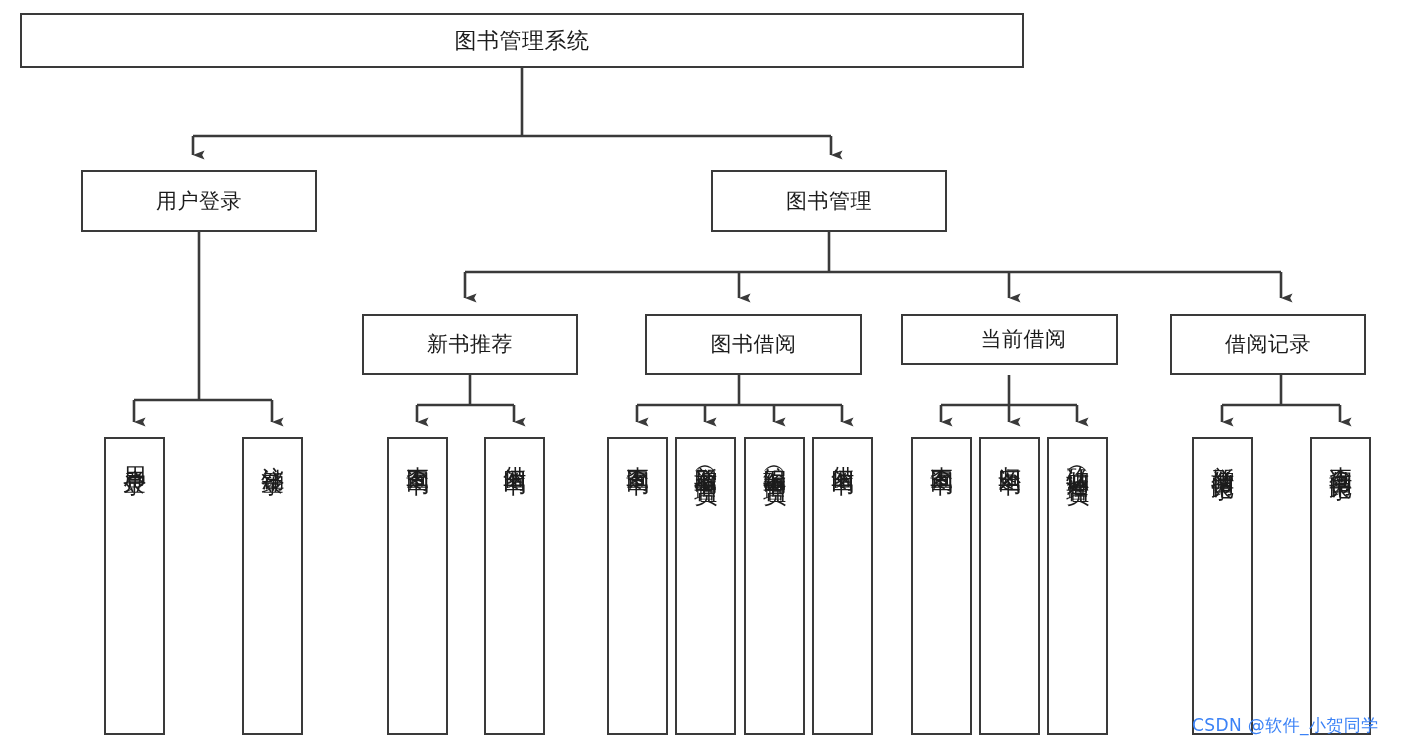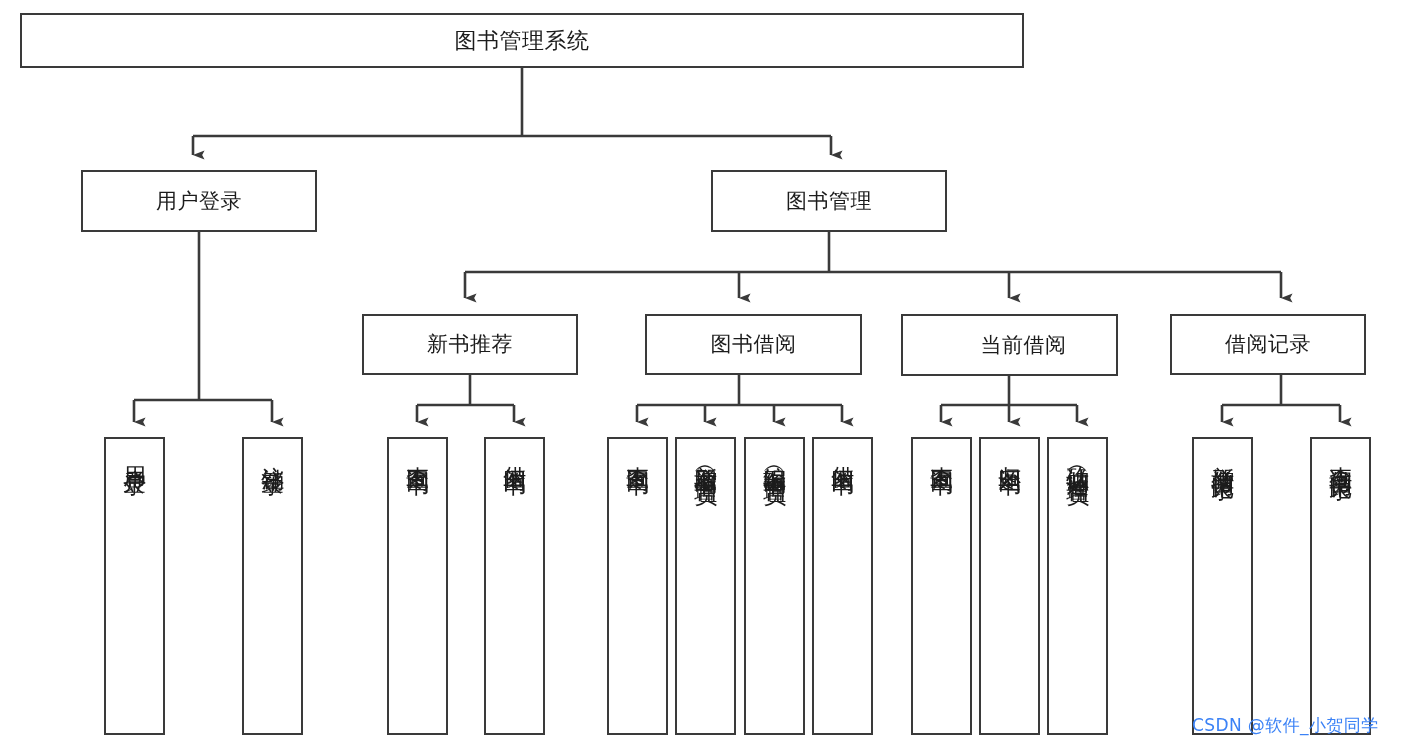--- a/index.html
+++ b/index.html
@@ -138,21 +138,21 @@
   <div class="node horizontal" style="left:711px; top:170px; width:236px; height:62px;">
     <span class="label">图书管理</span>
   </div>
 
   <div class="node horizontal" style="left:362px; top:314px; width:216px; height:61px;">
     <span class="label">新书推荐</span>
   </div>
   <div class="node horizontal" style="left:631px; top:314px; width:217px; height:61px;margin-left:14px;">
     <span class="label">图书借阅</span>
   </div>
-  <div class="node horizontal" style="left:901px; top:314px; width:217px; height:62px;padding-left:28px;">
+  <div class="node horizontal" style="left:901px; top:314px; width:217px; height:51px;padding-left:28px;">
     <span class="label">当前借阅</span>
   </div>
   <div class="node horizontal" style="left:1170px; top:314px; width:196px; height:61px;">
     <span class="label">借阅记录</span>
   </div>
 
   <div class="node vertical" style="left:104px; top:437px; width:61px; height:298px;">
     <span class="label">用户登录</span>
   </div>
   <div class="node vertical" style="left:242px; top:437px; width:61px; height:298px;">

